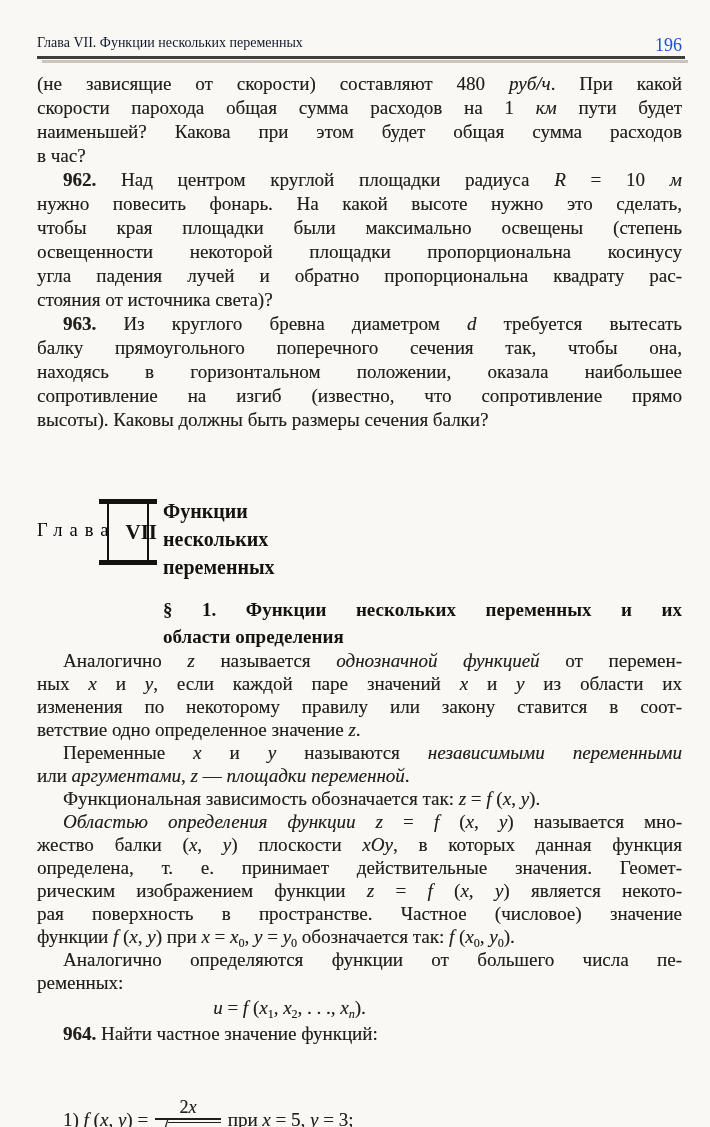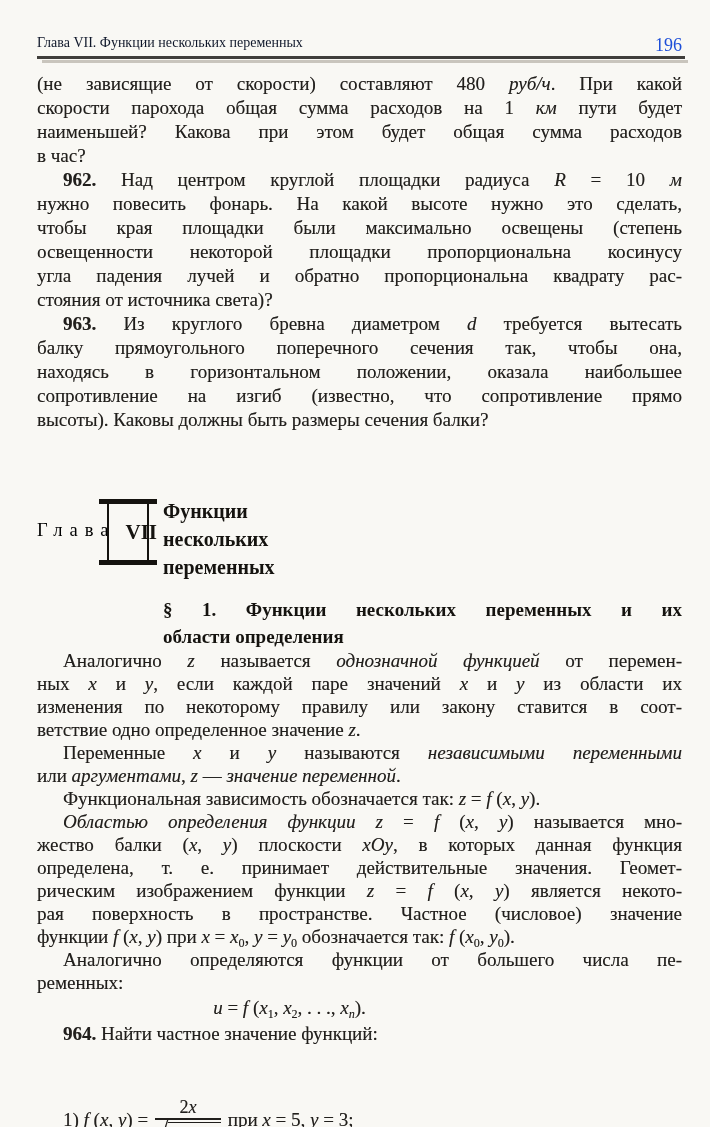--- a/index.html
+++ b/index.html
@@ -100,21 +100,21 @@
   <span class="sh1">§ 1. Функции нескольких переменных и их</span>
   <span class="sh2">области определения</span>
 </div>
 
 <div class="abs flow" id="flow-main">
     <div class="line ind just"><span>Аналогично </span><span class="it">z</span><span> называется </span><span class="it">однозначной функцией</span><span> от перемен-</span></div>
     <div class="line just"><span>ных </span><span class="it">x</span><span> и </span><span class="it">y</span><span>, если каждой паре значений </span><span class="it">x</span><span> и </span><span class="it">y</span><span> из области их</span></div>
     <div class="line just"><span>изменения по некоторому правилу или закону ставится в соот-</span></div>
     <div class="line"><span>ветствие одно определенное значение </span><span class="it">z</span><span>.</span></div>
     <div class="line ind just"><span>Переменные </span><span class="it">x</span><span> и </span><span class="it">y</span><span> называются </span><span class="it">независимыми переменными</span></div>
-    <div class="line"><span>или </span><span class="it">аргументами</span><span>, </span><span class="it">z</span><span> — </span><span class="it">значение переменной</span><span>.</span></div>
+    <div class="line"><span>или </span><span class="it">аргументами</span><span>, </span><span class="it">z</span><span> — </span><span class="it">площадки переменной</span><span>.</span></div>
     <div class="line ind"><span>Функциональная зависимость обозначается так: </span><span class="it">z</span><span> = </span><span class="it">f</span><span> (</span><span class="it">x</span><span>, </span><span class="it">y</span><span>).</span></div>
     <div class="line ind just"><span class="it">Областью определения функции </span><span class="it">z</span><span> = </span><span class="it">f</span><span> (</span><span class="it">x</span><span>, </span><span class="it">y</span><span>) </span><span>называется мно-</span></div>
     <div class="line just"><span>жество балки (</span><span class="it">x</span><span>, </span><span class="it">y</span><span>) плоскости </span><span class="it">xOy</span><span>, в которых данная функция</span></div>
     <div class="line just"><span>определена, т. е. принимает действительные значения. Геомет-</span></div>
     <div class="line just"><span>рическим изображением функции </span><span class="it">z</span><span> = </span><span class="it">f</span><span> (</span><span class="it">x</span><span>, </span><span class="it">y</span><span>) является некото-</span></div>
     <div class="line just"><span>рая поверхность в пространстве. Частное (числовое) значение</span></div>
     <div class="line"><span>функции </span><span class="it">f</span><span> (</span><span class="it">x</span><span>, </span><span class="it">y</span><span>) при </span><span class="it">x</span><span> = </span><span class="it">x</span><span class="sb">0</span><span>, </span><span class="it">y</span><span> = </span><span class="it">y</span><span class="sb">0</span><span> обозначается так: </span><span class="it">f</span><span> (</span><span class="it">x</span><span class="sb">0</span><span>, </span><span class="it">y</span><span class="sb">0</span><span>).</span></div>
     <div class="line ind just"><span>Аналогично определяются функции от большего числа пе-</span></div>
     <div class="line"><span>ременных:</span></div>
     <div class="line fcenter"><span class="it">u</span><span> = </span><span class="it">f</span><span> (</span><span class="it">x</span><span class="sb">1</span><span>, </span><span class="it">x</span><span class="sb">2</span><span>, . . ., </span><span class="it">x</span><span class="sbi">n</span><span>).</span></div>

